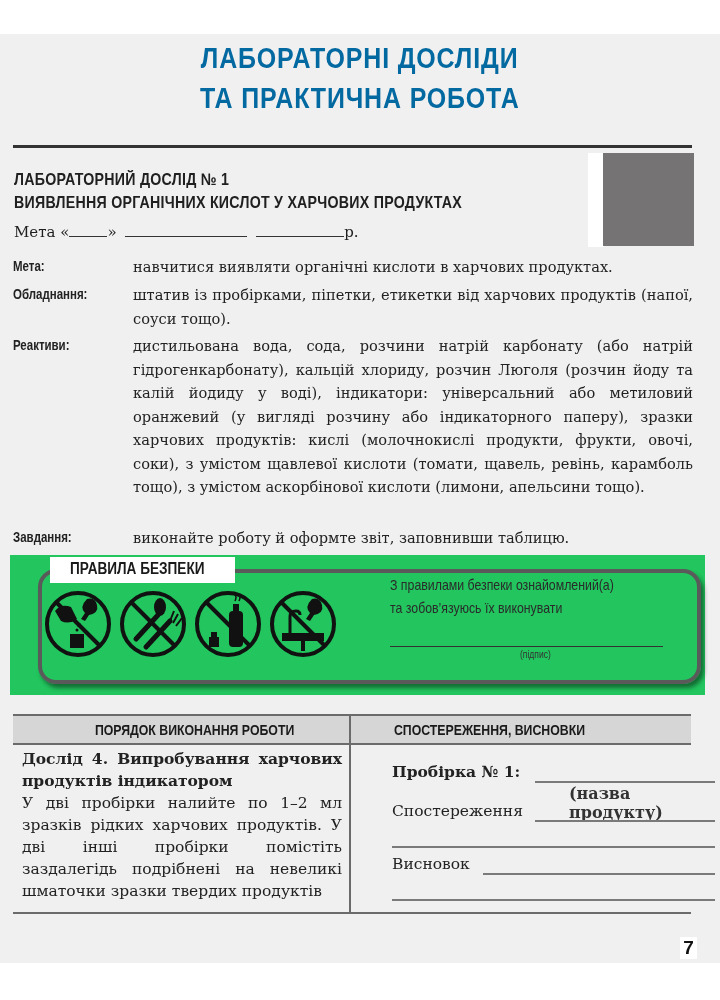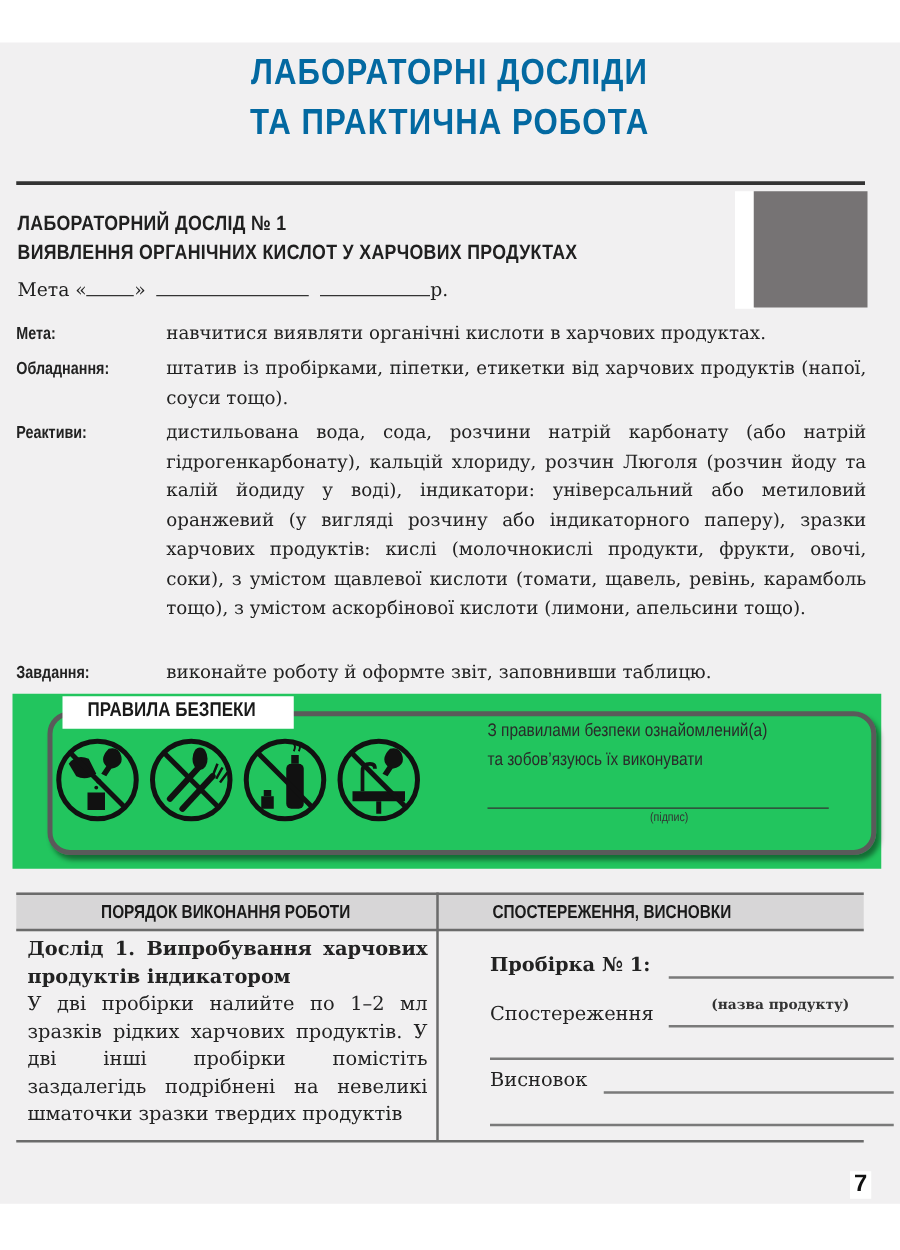--- a/index.html
+++ b/index.html
@@ -115,34 +115,34 @@
   </svg>
 
   <div class="sign-text" style="top:22px;">З правилами безпеки ознайомлений(а)</div>
   <div class="sign-text" style="top:45px;">та зобов’язуюсь їх виконувати</div>
   <div class="sign-line"></div>
   <div class="sign-cap">(підпис)</div>
 </div>
 
 <div class="tbl">
   <div class="tbl-head">
-    <div class="h" style="left:0; width:336px;"><span>ПОРЯДОК ВИКОНАННЯ РОБОТИ</span></div>
+    <div class="h" style="left:0; width:336px;padding-left:14px;"><span>ПОРЯДОК ВИКОНАННЯ РОБОТИ</span></div>
     <div class="h" style="left:338px; width:276px;"><span>СПОСТЕРЕЖЕННЯ, ВИСНОВКИ</span></div>
   </div>
   <div class="vdiv"></div>
 
   <div class="left-cell">
-    <div class="b">Дослід 1. Випробування харчових продуктів індикатором</div>
+    <div class="b">Дослід 4. Випробування харчових продуктів індикатором</div>
     <div>У дві пробірки налийте по 1–2 мл зразків рідких харчових продуктів. У дві інші пробірки помістіть заздалегідь подрібнені на невеликі шматочки зразки твердих продуктів</div>
   </div>
 
   <div class="right-cell">
     <div style="position:absolute; left:0; top:14px; font-weight:bold;">Пробірка № 1:</div>
     <div class="fill" style="left:143px; top:33px; width:180px;"></div>
-    <div style="position:absolute; left:177px; top:49px; font-size:11px; font-weight:bold; color:#333;">(назва продукту)</div>
+    <div style="position:absolute; left:177px; top:36px; font-size:16px; font-weight:bold; color:#333;">(назва продукту)</div>
     <div style="position:absolute; left:0; top:54px;">Спостереження</div>
     <div class="fill" style="left:143px; top:72px; width:180px;"></div>
     <div class="fill" style="left:0; top:98px; width:323px;"></div>
     <div style="position:absolute; left:0; top:107px;">Висновок</div>
     <div class="fill" style="left:91px; top:125px; width:232px;"></div>
     <div class="fill" style="left:0; top:151px; width:323px;"></div>
   </div>
 </div>
 
 <div class="page-num">7</div>

